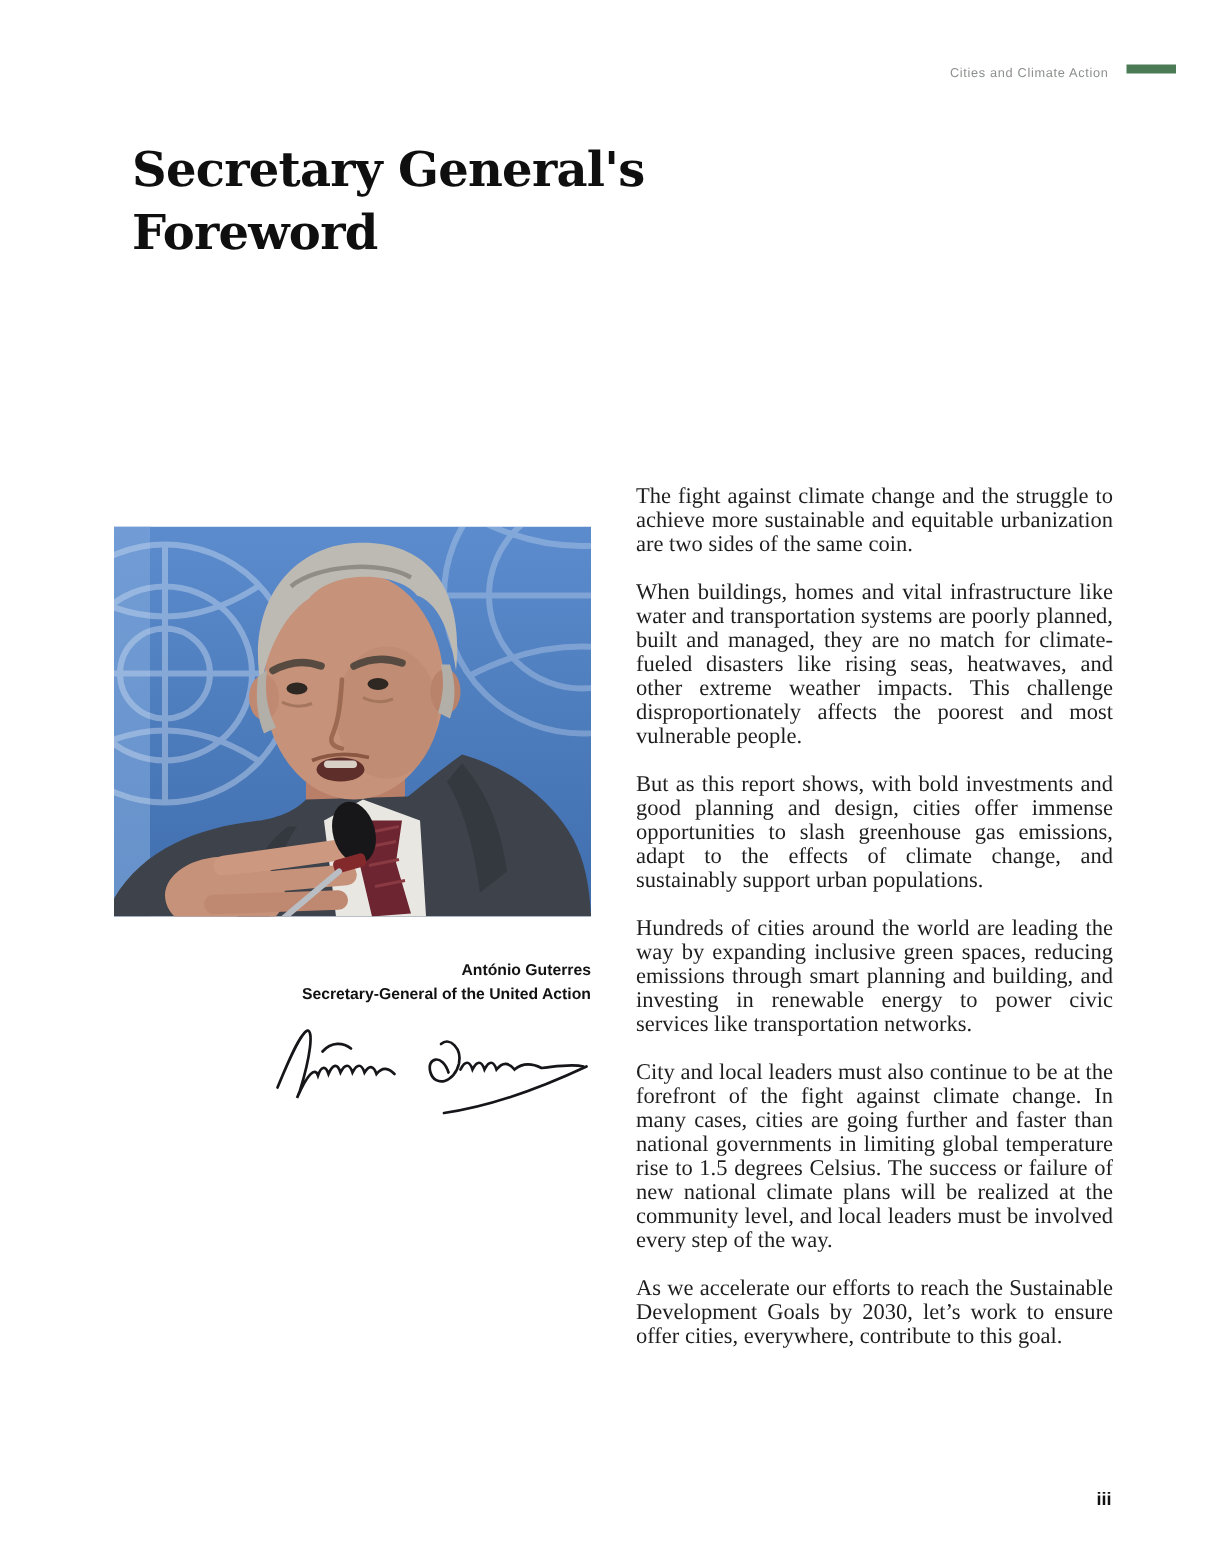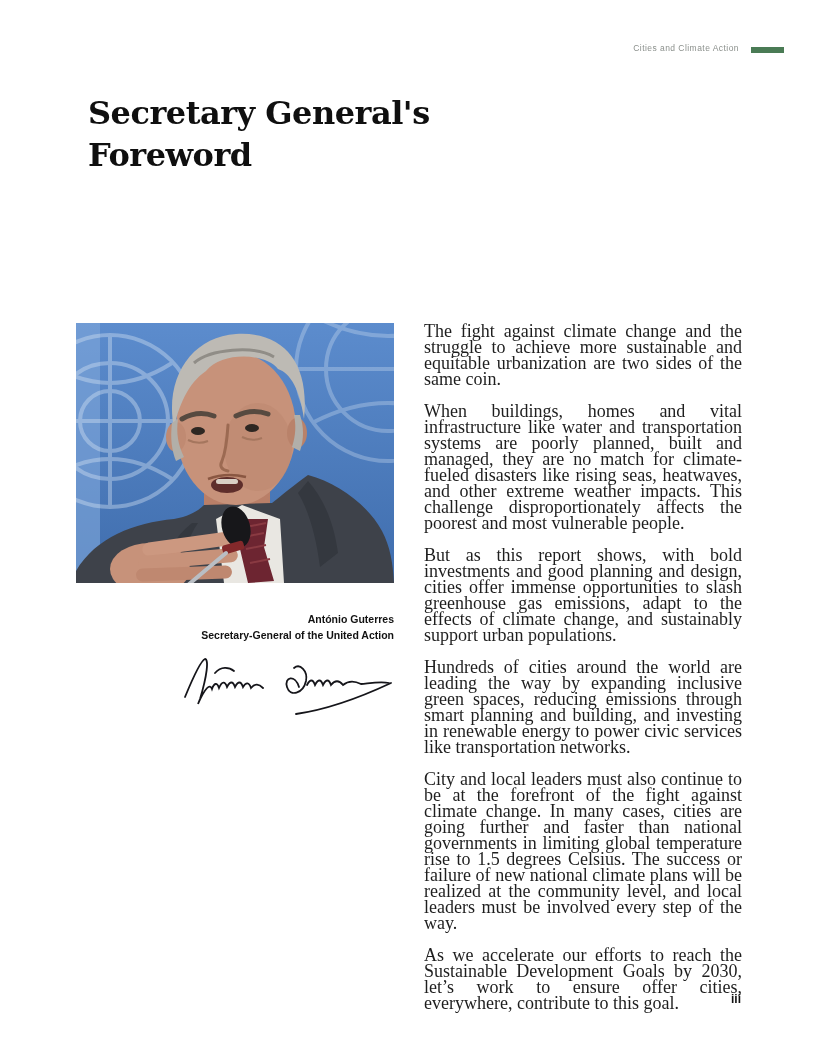--- a/index.html
+++ b/index.html
@@ -9,21 +9,21 @@
     width: 816px; height: 1038px;
     background: #ffffff;
     font-family: "Liberation Serif", serif;
     color: #1c1c1c;
     overflow: hidden;
   }
 
   
   .running-header {
     position: absolute; top: 43px; right: 32px;
-    display: flex; align-items: flex-end; gap: 12px;
+    display: flex; align-items: flex-start; gap: 12px;
   }
   .running-header .label {
     font-family: "Liberation Sans", sans-serif;
     font-size: 8.5px; letter-spacing: 0.45px;
     color: #8b908c; font-weight: 500;
   }
   .accent-bar { width: 33px; height: 6px; background: #4a7b55; }
 
   
   .page-title {
@@ -33,36 +33,36 @@
     font-size: 32px; line-height: 42px; letter-spacing: -0.5px;
     color: #0f0f0f;
     white-space: pre-line;
   }
 
   
   .columns {
     position: absolute; left: 76px; top: 323px; width: 666px;
     display: flex; gap: 30px;
   }
-  .left-col  { width: 318px; flex: 0 0 318px; }
+  .left-col  { width: 318px; flex: 0 0 318px; margin-top: 28px; }
   .right-col { width: 318px; flex: 0 0 318px; }
 
   figure.photo { margin: 0; width: 318px; height: 260px; line-height: 0; }
 
   .attribution {
     margin-top: 28px; text-align: right;
     font-family: "Liberation Sans", sans-serif;
     font-weight: bold; font-size: 10.5px; line-height: 16px;
     color: #121212;
   }
   .signature-wrap { margin-top: 7px; display: flex; justify-content: flex-end; }
 
   .right-col p {
     margin: 0 0 16px 0;
-    font-size: 18px; line-height: 16px;
+    font-size: 15px; line-height: 16px;
     text-align: justify;
     color: #1e1e1e;
   }
 
   .page-number {
     position: absolute; right: 75px; bottom: 32px;
     font-family: "Liberation Sans", sans-serif;
     font-weight: bold; font-size: 12px; color: #111;
   }
 </style>

